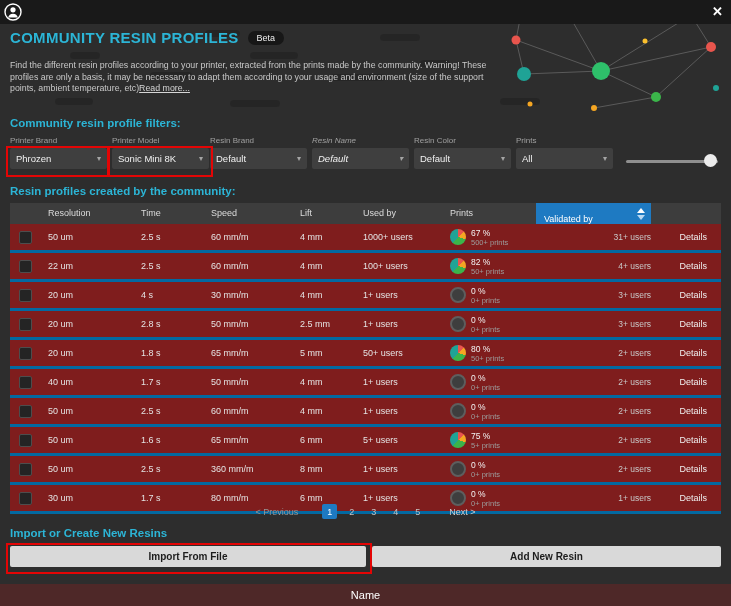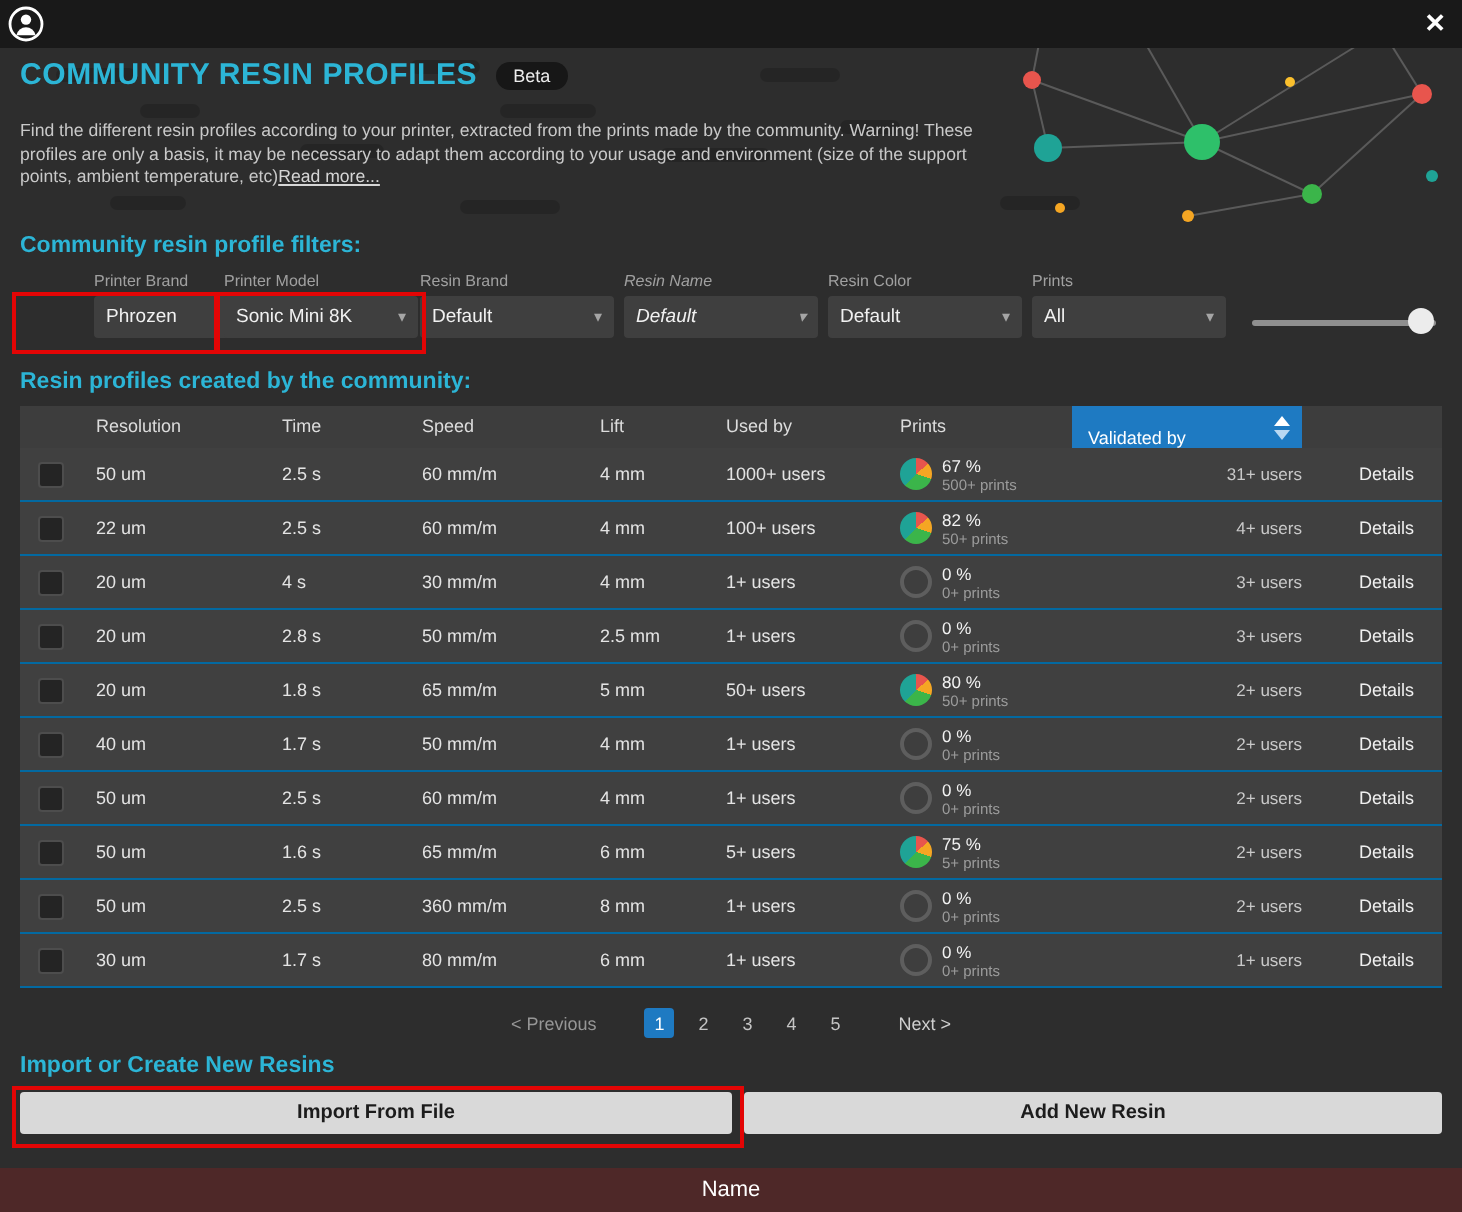--- a/index.html
+++ b/index.html
@@ -33,21 +33,21 @@
   .slider-knob{position:absolute;right:1px;top:0;width:13px;height:13px;border-radius:50%;background:#ececec;}
   
   .table{position:absolute;left:10px;top:203px;width:711px;}
   .thead{position:relative;height:21px;background:#3d3d3d;}
   .hcell{position:absolute;top:0;line-height:21px;font-size:9px;color:#dcdcdc;white-space:nowrap;}
   .h-res{left:38px}.h-time{left:131px}.h-speed{left:201px}.h-lift{left:290px}.h-used{left:353px}.h-prints{left:440px}
   .validated-header{position:absolute;left:526px;top:0;width:115px;height:21px;background:#1e7ac2;box-sizing:border-box;padding-left:8px;display:flex;align-items:flex-end;color:#fff;font-size:9px;cursor:pointer;}
   .sort-arrows{position:absolute;right:6px;top:50%;transform:translateY(-50%);display:flex;flex-direction:column;align-items:center;gap:2px;}
   .arr-up{width:0;height:0;border-left:4px solid transparent;border-right:4px solid transparent;border-bottom:5px solid #ffffff;}
   .arr-down{width:0;height:0;border-left:4px solid transparent;border-right:4px solid transparent;border-top:5px solid #b9d8f2;}
-  .trow{position:relative;height:26px;border-bottom:1px solid #0369a1;background:#404040;}
+  .trow{position:relative;height:26px;border-bottom:3px solid #0369a1;background:#7f1d1d;}
   .cell{position:absolute;top:0;line-height:26px;font-size:9px;color:#e4e4e4;white-space:nowrap;}
   .c-res{left:38px}.c-time{left:131px}.c-speed{left:201px}.c-lift{left:290px}.c-used{left:353px}
   .c-val{left:556px;width:85px;text-align:right;color:#c9c9c9;font-size:8.5px}
   .c-det{left:640px;width:57px;text-align:right;color:#efefef;cursor:pointer}
   .checkbox{position:absolute;left:9px;top:7px;width:11px;height:11px;background:#242424;border:1px solid #4d4d4d;border-radius:2px;cursor:pointer;}
   .pie{position:absolute;left:440px;top:5px;width:16px;height:16px;border-radius:50%;
        background:conic-gradient(#e8554d 0 14%,#f5a623 14% 30%,#3bb54a 30% 62%,#1fa396 62% 100%);}
   .pie.gray{width:12px;height:12px;background:#3e3e3e;border:2px solid #5e5e5e;}
   .prints-text{position:absolute;left:461px;top:4px;}
   .pct{font-size:8.5px;color:#f2f2f2;line-height:10px;}
@@ -133,21 +133,21 @@
 <div class="title-row">
   <span class="page-title">COMMUNITY RESIN PROFILES</span>
   <span class="beta">Beta</span>
 </div>
 <div class="desc">
   <span>Find the different resin profiles according to your printer, extracted from the prints made by the community. Warning! These profiles are only a basis, it may be necessary to adapt them according to your usage and environment (size of the support points, ambient temperature, etc)</span><span class="read-more">Read more...</span>
 </div>
 
 <div class="section-heading" style="top:117px">Community resin profile filters:</div>
 <div id="filter-fields">
-    <div class="filter-field" style="left: 10px; margin-left: 37px;">
+    <div class="filter-field" style="left: 10px;">
       <div class="filter-label">Printer Brand</div>
       <div class="select">
         <span class="select-value">Phrozen</span>
         <span class="chevron">▾</span>
       </div>
     </div>
     <div class="filter-field" style="left: 112px;">
       <div class="filter-label">Printer Model</div>
       <div class="select">
         <span class="select-value">Sonic Mini 8K</span>

